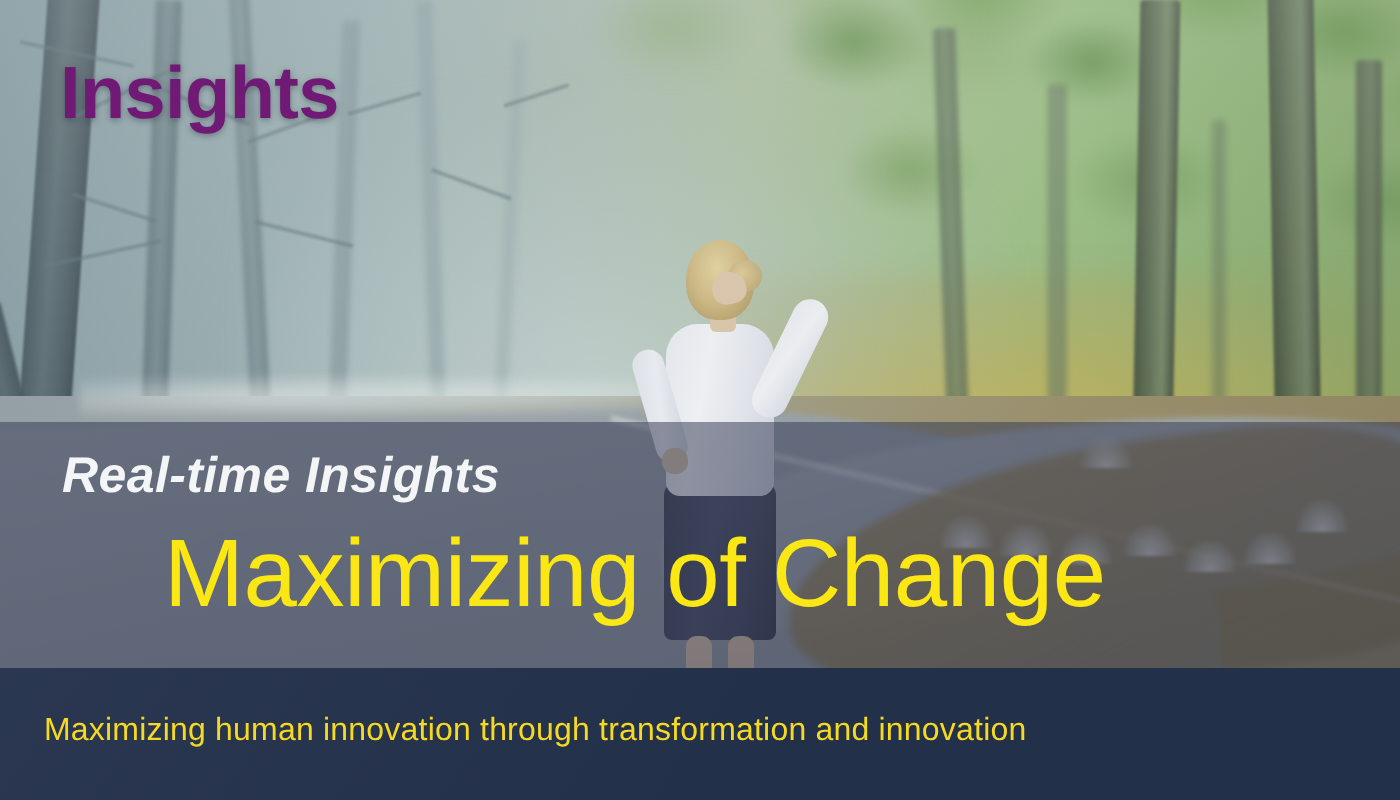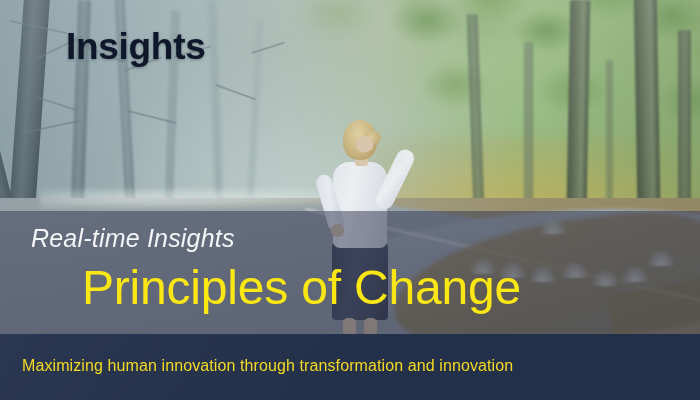--- a/index.html
+++ b/index.html
@@ -314,31 +314,30 @@
     content: "";
     position: absolute; inset: 0;
     background: linear-gradient(125deg, rgba(255,255,255,0.035) 0%, rgba(255,255,255,0) 55%);
   }
 
   .kicker-brand {
     position: absolute;
     left: 30px; top: 26px;
     font-size: 37px;
     font-weight: bold;
-    color: #0f172a;
+    color: #701a75;
     letter-spacing: -0.3px;
     text-shadow: 0 1px 3px rgba(40,55,65,0.45);
-    margin-left: 36px;
   }
   .eyebrow {
     position: absolute;
     left: 31px; top: 224px;
     font-size: 25px;
     font-style: italic;
-    font-weight: normal;
+    font-weight: bold;
     color: #f4f5f7;
     letter-spacing: 0.2px;
   }
   .headline {
     position: absolute;
     left: 82px; top: 264px;
     font-size: 48px;
     font-weight: normal;
     color: #fbe714;
     letter-spacing: -0.2px;
@@ -425,17 +424,17 @@
     <div class="fog-wash"></div>
   </div>
 
   <div class="band-mid"></div>
   <div class="band-bottom"></div>
 
   <div class="kicker-brand">Insights</div>
 
   <div class="eyebrow">Real-time Insights</div>
 
-  <div class="headline">Principles of Change</div>
+  <div class="headline">Maximizing of Change</div>
 
   <div class="subline">Maximizing human innovation through transformation and innovation</div>
 
 </div>
 
 </body></html>

